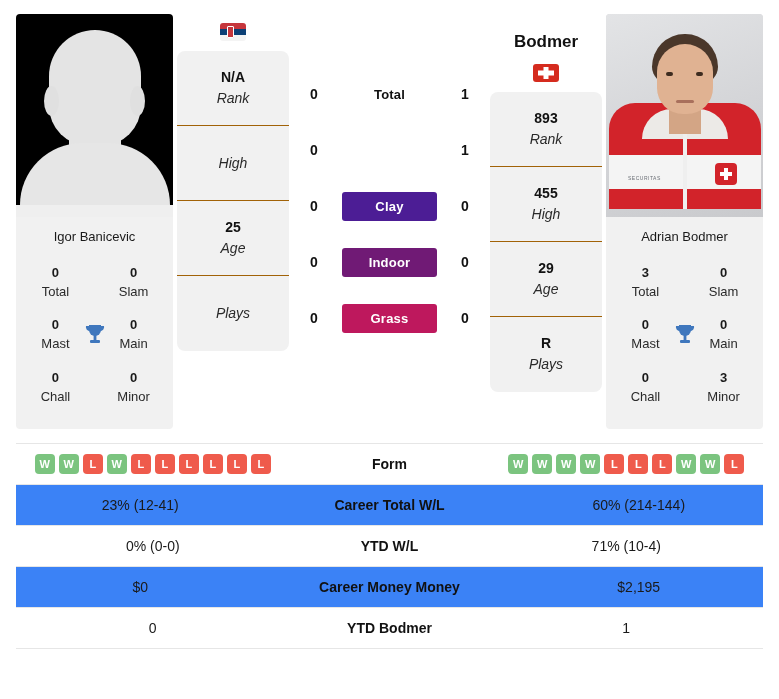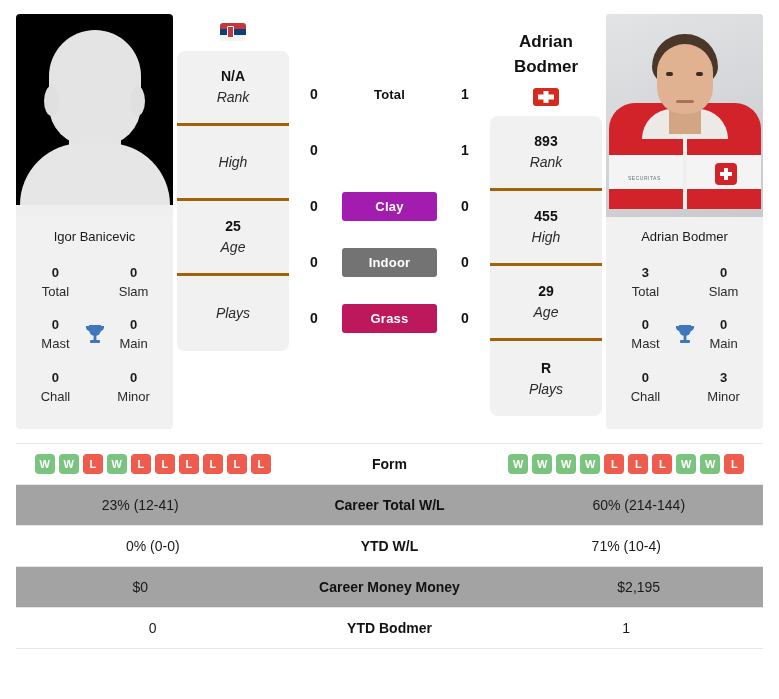--- a/index.html
+++ b/index.html
@@ -260,21 +260,21 @@
   }
 
   .info-card {
     background: #f1f1f1;
     border-radius: 8px;
     overflow: hidden;
   }
   .info-cell {
     padding: 14px 6px;
     text-align: center;
-    border-bottom: 3px solid #a16207;
+    border-bottom: 1px solid #a16207;
     min-height: 75px;
     display: flex;
     flex-direction: column;
     align-items: center;
     justify-content: center;
   }
   .info-cell:last-child { border-bottom: none; }
   .info-cell .iv {
     font-size: 14px;
     font-weight: bold;
@@ -330,21 +330,21 @@
   .stats {
     margin: 14px 16px 0 16px;
     border-top: 1px solid #e6e6e6;
   }
   .stats-row {
     display: flex;
     align-items: center;
     min-height: 41px;
     border-bottom: 1px solid #e6e6e6;
   }
-  .stats-row.alt { background: #a3a3a3; gap: 25px; }
+  .stats-row.alt { background: #3b82f6; gap: 25px; }
   .stats-side {
     flex: 1 1 0;
     text-align: center;
     font-size: 14px;
     color: #1a1a1a;
     padding: 8px 6px;
   }
   .stats-label {
     flex: 0 0 200px;
     text-align: center;
@@ -472,38 +472,37 @@
         <span class="sc">0</span>
         <span class="surface-pill plain">Total</span>
         <span class="sc">1</span>
       </div>
       <div class="surface-row">
         <span class="sc">0</span>
         <span class="sc">1</span>
       </div>
       <div class="surface-row">
         <span class="sc">0</span>
-        <span class="surface-pill" style="background:#a21caf">Clay</span>
+        <span class="surface-pill" style="background:#4c1d95">Clay</span>
         <span class="sc">0</span>
       </div>
       <div class="surface-row">
         <span class="sc">0</span>
-        <span class="surface-pill" style="background:#737373">Indoor</span>
+        <span class="surface-pill" style="background:#701a75">Indoor</span>
         <span class="sc">0</span>
       </div>
       <div class="surface-row">
         <span class="sc">0</span>
         <span class="surface-pill" style="background:#be185d">Grass</span>
         <span class="sc">0</span>
       </div>
     </div>
 
     <div class="info-col">
       <div class="player-title">
-        <div>Adrian</div>
         <div>Bodmer</div>
       </div>
       <div class="flag-wrap">
         <span class="flag swiss">
           <span class="cv"></span>
             <span class="ch"></span>
         </span>
       </div>
       <div class="info-card">
         <div class="info-cell">

